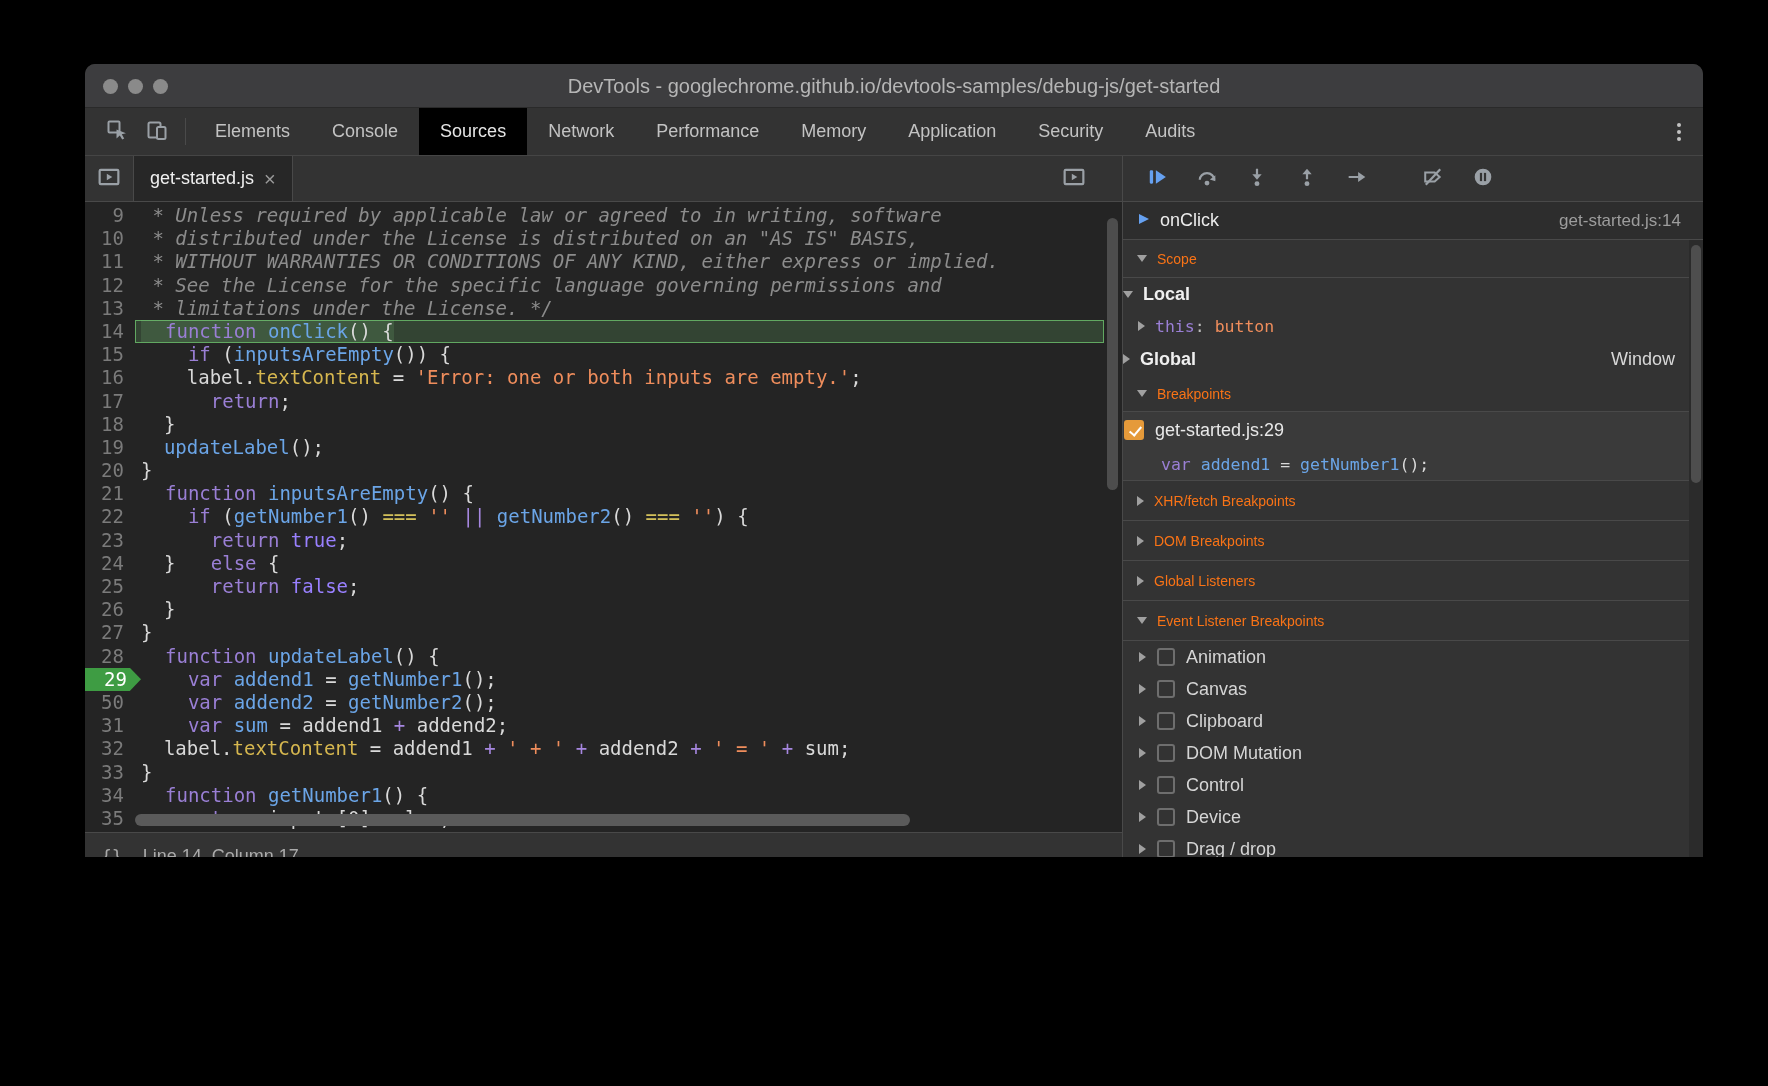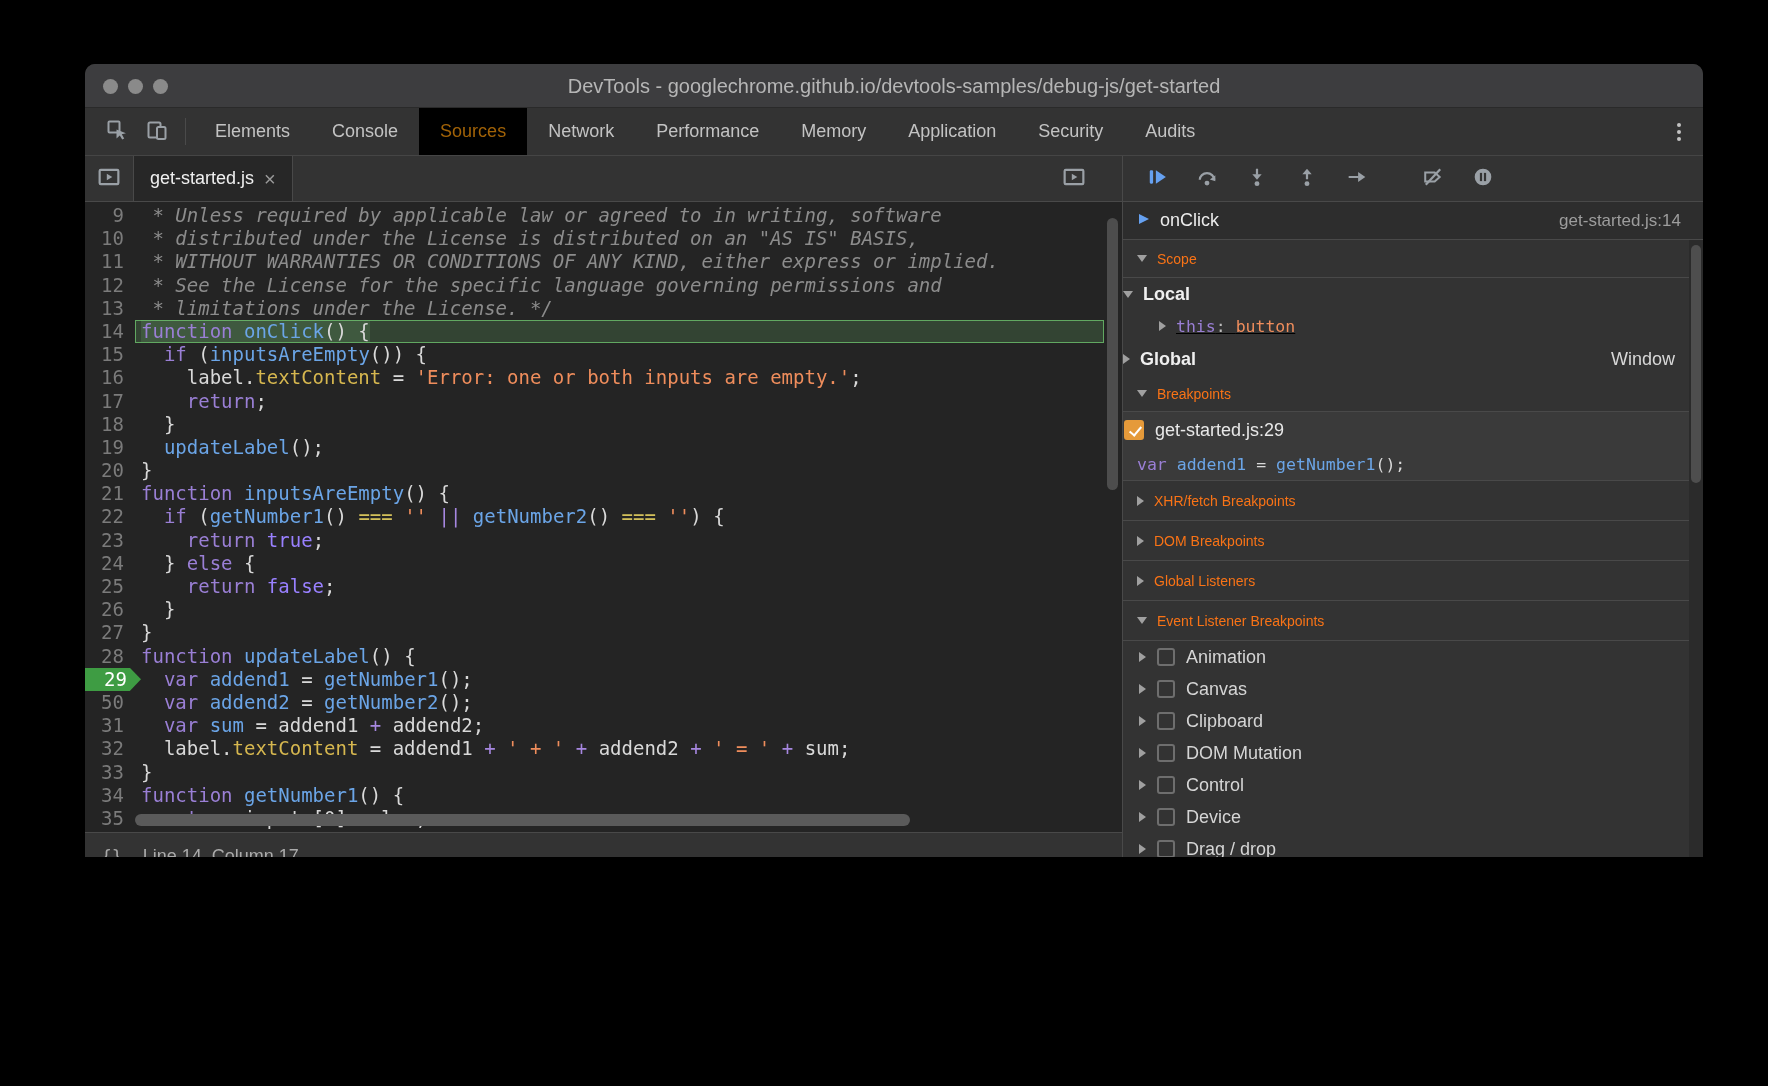--- a/index.html
+++ b/index.html
@@ -15,21 +15,21 @@
   .title{position:absolute;left:0;right:0;top:0;height:44px;line-height:44px;text-align:center;
          color:#b6b6b6;font-size:20px;pointer-events:none;}
 
   
   .toolbar{height:48px;background:#333;border-bottom:1px solid #454545;box-sizing:border-box;
            display:flex;align-items:stretch;padding-left:12px;}
   .tool-btn{background:none;border:none;width:40px;display:flex;align-items:center;justify-content:center;padding:0;}
   .tool-sep{width:1px;background:#4a4a4a;margin:10px 8px;}
   .panel-tabs{display:flex;align-items:stretch;}
   .panel-tab{display:flex;align-items:center;padding:0 21px;font-size:18px;color:#c3c3c3;cursor:default;}
-  .panel-tab.active{background:#000;color:#a16207;}
+  .panel-tab.active{background:#000;color:#e5e5e5;}
   .spacer{flex:1;}
   .kebab{background:none;border:none;width:48px;display:flex;align-items:center;justify-content:center;}
   .kebab-dots{width:4px;height:4px;border-radius:50%;background:#c3c3c3;box-shadow:0 -7px 0 #c3c3c3,0 7px 0 #c3c3c3;}
 
   
   .main{display:flex;height:724px;}
   .left-col{width:1037px;display:flex;flex-direction:column;flex:none;}
   .left-col>*{flex:none;}
   .right-col{width:580px;border-left:1px solid #494949;box-sizing:content-box;display:flex;flex-direction:column;
              overflow:hidden;position:relative;background:#333;}
@@ -52,21 +52,21 @@
   .gutter-line{height:23.2px;position:relative;}
   .gutter-line .num{display:block;text-align:right;padding-right:11px;color:#7b7b7b;}
   .gutter-line.bp{width:56px;background:var(--breakpoint-green,#3e9c43);
                   clip-path:polygon(0 0,80% 0,100% 50%,80% 100%,0 100%);}
   .gutter-line.bp .num{color:#fff;padding-right:14px;}
   .codewrap{position:absolute;left:50px;top:2px;right:18px;bottom:0;overflow:hidden;}
   .code-line{height:23.2px;white-space:pre;padding-left:6px;color:var(--plain,#d9d9d9);}
   .code-line.exec{background:rgba(88,152,88,.28);box-shadow:inset 0 0 0 1px #61a861;}
   .exec-token{background:rgba(130,200,130,.16);}
   .tok-c{color:var(--comment,#8c8c8c);font-style:italic;}
-  .tok-k{color:var(--keyword,#9a7fd5);}
+  .tok-k{color:var(--keyword,#9a7fd5);padding-left:24px;}
   .tok-f{color:var(--function-name,#6ba5e7);}
   .tok-d{color:var(--function-name,#6ba5e7);}
   .tok-pr{color:var(--property,#d6b74f);}
   .tok-s{color:var(--string,#ef8d5c);}
   .tok-a{color:var(--atom,#9980ff);}
   .tok-o{color:var(--operator,#a687e0);}
   .tok-oy{color:var(--op-yellow,#d3c05a);}
   .tok-p{color:var(--plain,#d9d9d9);}
   .vthumb{position:absolute;right:4px;top:16px;width:11px;height:272px;background:#4d4d4d;border-radius:5.5px;}
   .hscroll{position:absolute;left:50px;right:18px;bottom:6px;height:12px;}
@@ -92,21 +92,21 @@
               display:flex;align-items:center;gap:10px;padding-left:14px;}
   .sec-header.h38{height:38px;}
   .sec-header.h36{height:36px;}
   .sec-title{color:#f97316;font-size:14px;}
   .tri-down{width:0;height:0;border-left:5.5px solid transparent;border-right:5.5px solid transparent;
             border-top:7px solid #a0a0a0;display:inline-block;flex:none;}
   .tri-right{width:0;height:0;border-top:5.5px solid transparent;border-bottom:5.5px solid transparent;
              border-left:7px solid #a0a0a0;display:inline-block;flex:none;}
   .tree-row{display:flex;align-items:center;gap:10px;background:#333;box-sizing:border-box;}
   .row-local{height:32px;padding-left:0;}
-  .row-this{height:32px;padding-left:36px;text-decoration:underline;}
+  .row-this{height:32px;padding-left:15px;}
   .row-global{height:34px;padding-left:0;text-align:right;}
   .scope-group-label{color:#efefef;font-size:18px;font-weight:700;}
   .mono{font-family:"DejaVu Sans Mono",monospace;font-size:16.5px;}
   .scope-name{color:var(--keyword,#9a7fd5);}
   .scope-colon{color:#bdbdbd;}
   .scope-val{color:var(--string,#ef8d5c);}
   .global-val{margin-left:auto;margin-right:28px;color:#d8d8d8;font-size:18px;}
   .bp-group{background:#3a3a3a;border-bottom:1px solid #494949;box-sizing:border-box;}
   .bp-entry{height:36px;display:flex;align-items:center;gap:11px;padding-left:1px;}
   .bp-label{color:#e8e8e8;font-size:18px;}

